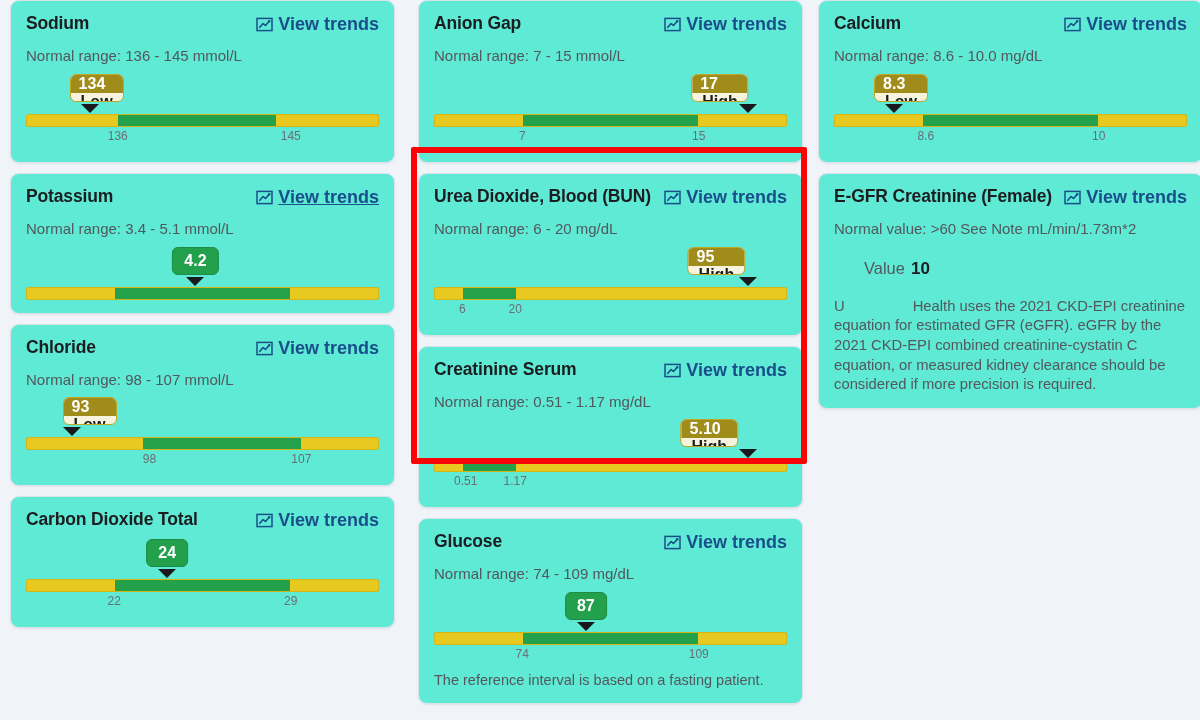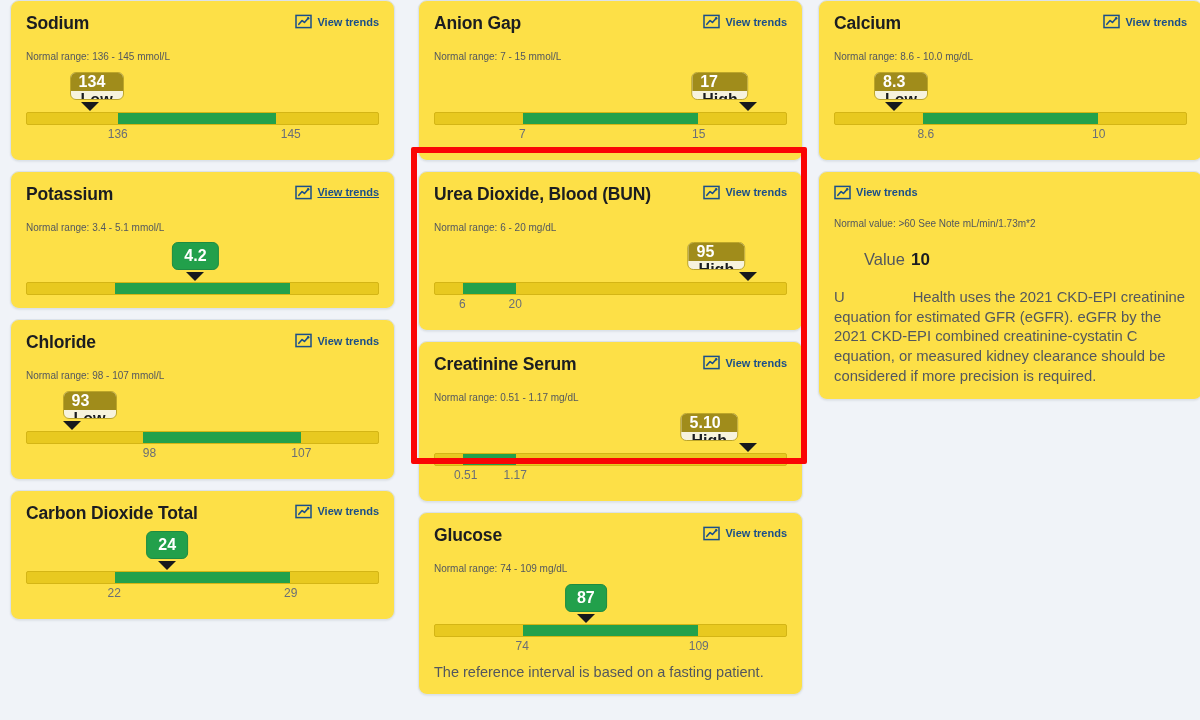--- a/index.html
+++ b/index.html
@@ -23,21 +23,21 @@
   .column {
     position: absolute;
     top: 0;
     width: 385px;
   }
   .col-1 { left: 10px; }
   .col-2 { left: 418px; }
   .col-3 { left: 818px; }
 
   .card {
-    background: #fde047;
+    background: #5eead4;
     border: 1px solid #dbe2ea;
     border-radius: 9px;
     box-shadow: 0 1px 2px rgba(30,45,70,0.08);
     padding: 12px 15px 13px 15px;
     margin-bottom: 10px;
     position: relative;
   }
 
   .card-head {
     display: flex;
@@ -52,40 +52,40 @@
     color: #1b1d21;
     letter-spacing: -0.15px;
     line-height: 1.15;
   }
 
   .trend-link {
     display: flex;
     align-items: center;
     gap: 5px;
     color: #1a4e8a;
-    font-size: 11px;
+    font-size: 18px;
     font-weight: bold;
     white-space: nowrap;
     cursor: pointer;
     flex-shrink: 0;
     padding-top: 1px;
   }
   .trend-link.underlined .trend-label { text-decoration: underline; }
 
   .trend-icon {
     width: 17px;
     height: 15px;
     flex-shrink: 0;
     display: block;
   }
 
   .normal-range {
-    font-size: 10px;
+    font-size: 15px;
     color: #53575e;
-    margin-top: 18px;
+    margin-top: 12px;
     line-height: 1.25;
   }
 
   
   .gauge-wrap {
     margin-top: 8px;
     position: relative;
   }
 
   .badge-row {
@@ -476,20 +476,21 @@
             <div class="bar-green" style="left: 25%; width: 50%;"></div>
           </div>
           <div class="tick-row">
             <div class="tick" style="left: 26%;">8.6</div>
             <div class="tick" style="left: 75%;">10</div>
           </div>
         </div>
       </div>
       <div class="card">
         <div class="card-head">
+          <div class="card-title">E-GFR Creatinine (Female)</div>
           <div class="trend-link">
             <svg class="trend-icon" viewBox="0 0 18 16">
               <rect x="1" y="1.5" width="16" height="13" fill="none" stroke="#1a4e8a" stroke-width="1.6"></rect>
               <path d="M4 11 L7.5 7 L10 9 L14 4.5" fill="none" stroke="#1a4e8a" stroke-width="1.7" stroke-linecap="round" stroke-linejoin="round"></path>
               <circle cx="14" cy="4.5" r="1.3" fill="#1a4e8a"></circle>
             </svg>
             <span class="trend-label">View trends</span>
           </div>
         </div>
         <div class="normal-range">Normal value: &gt;60 See Note mL/min/1.73m*2</div>

